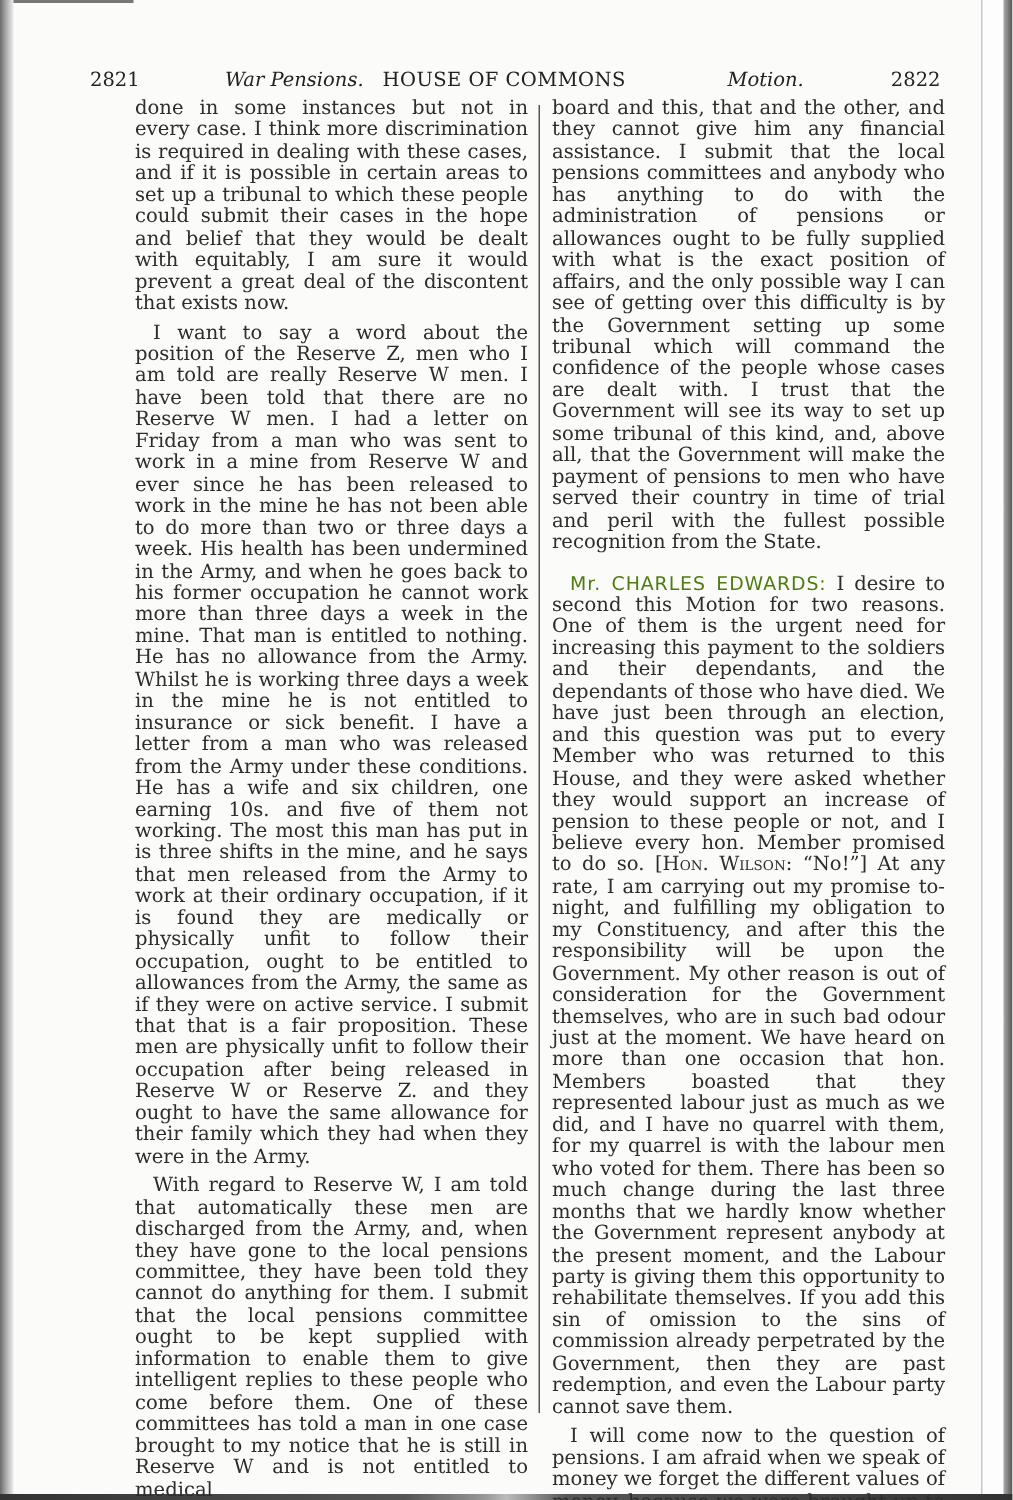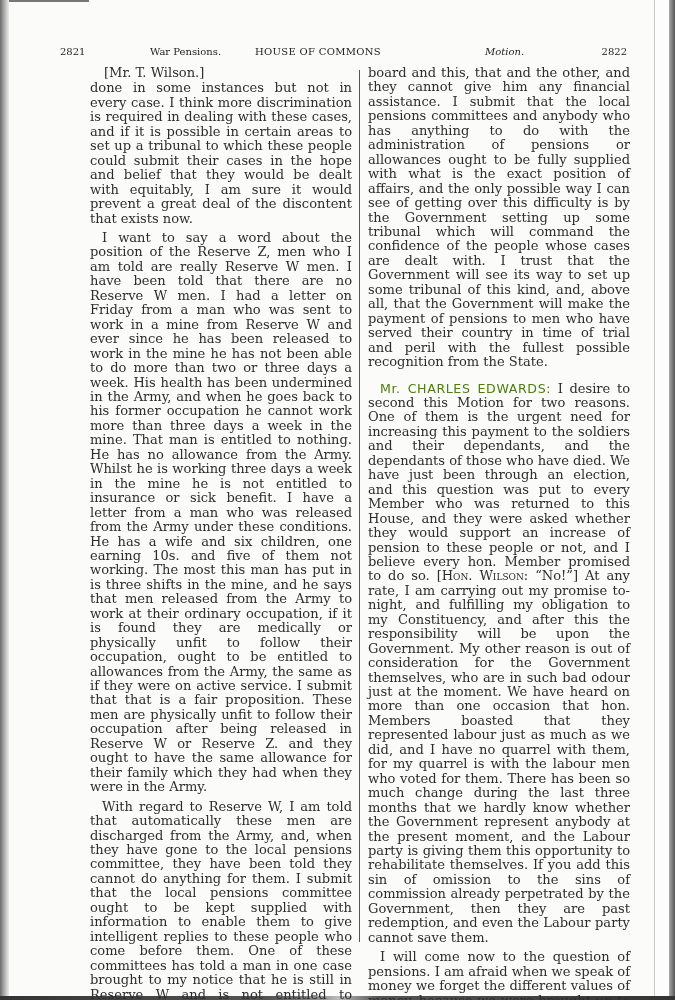--- a/index.html
+++ b/index.html
@@ -23,25 +23,25 @@
   .edge-right {
     position: absolute; right: 0; top: 0; width: 20px; height: 1000px;
     background: #fdfdfd; border-left: 1px solid #c8c8c8;
   }
   .edge-right::after {
     content: ""; position: absolute; right: 0; top: 0; width: 6px; height: 1000px;
     background: linear-gradient(to right, #aaa, #555);
   }
   .header {
     position: absolute; left: 60px; top: 46px; width: 567px; height: 20px;
-    font-size: 10px; color: #222;
+    font-size: 13px; color: #222;
   }
   .header span { position: absolute; top: 0; white-space: nowrap; }
   .h-left { left: 0; }
-  .h-sub-l { left: 90px; }
+  .h-sub-l { left: 90px; font-style: italic; }
   .h-center { left: 195px; letter-spacing: 0.3px; }
   .h-sub-r { left: 425px; font-style: italic; }
   .h-right { right: 0; text-align: center; }
 
   .col {
     position: absolute; top: 66px;
     font-size: 13.05px; line-height: 14.45px;
     text-align: justify; color: #2d2d2d;
   }
   .col-left { left: 90px; width: 262px; }
@@ -68,21 +68,20 @@
 
 <div class="header">
   <span class="h-left">2821</span>
   <span class="h-sub-l">War Pensions.</span>
   <span class="h-center">HOUSE OF COMMONS</span>
   <span class="h-sub-r">Motion.</span>
   <span class="h-right">2822</span>
 </div>
 
 <div class="col col-left">
-  <p class="speaker-cont">[Mr. T. Wilson.]</p>
   <p>done in some instances but not in every case. I think more discrimination is required in dealing with these cases, and if it is possible in certain areas to set up a tribunal to which these people could submit their cases in the hope and belief that they would be dealt with equitably, I am sure it would prevent a great deal of the discontent that exists now.</p>
   <p class="indent">I want to say a word about the position of the Reserve Z, men who I am told are really Reserve W men. I have been told that there are no Reserve W men. I had a letter on Friday from a man who was sent to work in a mine from Reserve W and ever since he has been released to work in the mine he has not been able to do more than two or three days a week. His health has been undermined in the Army, and when he goes back to his former occupation he cannot work more than three days a week in the mine. That man is entitled to nothing. He has no allowance from the Army. Whilst he is working three days a week in the mine he is not entitled to insurance or sick benefit. I have a letter from a man who was released from the Army under these conditions. He has a wife and six children, one earning 10s. and five of them not working. The most this man has put in is three shifts in the mine, and he says that men released from the Army to work at their ordinary occupation, if it is found they are medically or physically unfit to follow their occupation, ought to be entitled to allowances from the Army, the same as if they were on active service. I submit that that is a fair proposition. These men are physically unfit to follow their occupation after being released in Reserve W or Reserve Z. and they ought to have the same allowance for their family which they had when they were in the Army.</p>
   <p class="indent">With regard to Reserve W, I am told that automatically these men are discharged from the Army, and, when they have gone to the local pensions committee, they have been told they cannot do anything for them. I submit that the local pensions committee ought to be kept supplied with information to enable them to give intelligent replies to these people who come before them. One of these committees has told a man in one case brought to my notice that he is still in Reserve W and is not entitled to medical</p>
 </div>
 
 <div class="divider"></div>
 
 <div class="col col-right">
   <p>board and this, that and the other, and they cannot give him any financial assistance. I submit that the local pensions committees and anybody who has anything to do with the administration of pensions or allowances ought to be fully supplied with what is the exact position of affairs, and the only possible way I can see of getting over this difficulty is by the Government setting up some tribunal which will command the confidence of the people whose cases are dealt with. I trust that the Government will see its way to set up some tribunal of this kind, and, above all, that the Government will make the payment of pensions to men who have served their country in time of trial and peril with the fullest possible recognition from the State.</p>
   <p class="indent" style="margin-top:12px">

